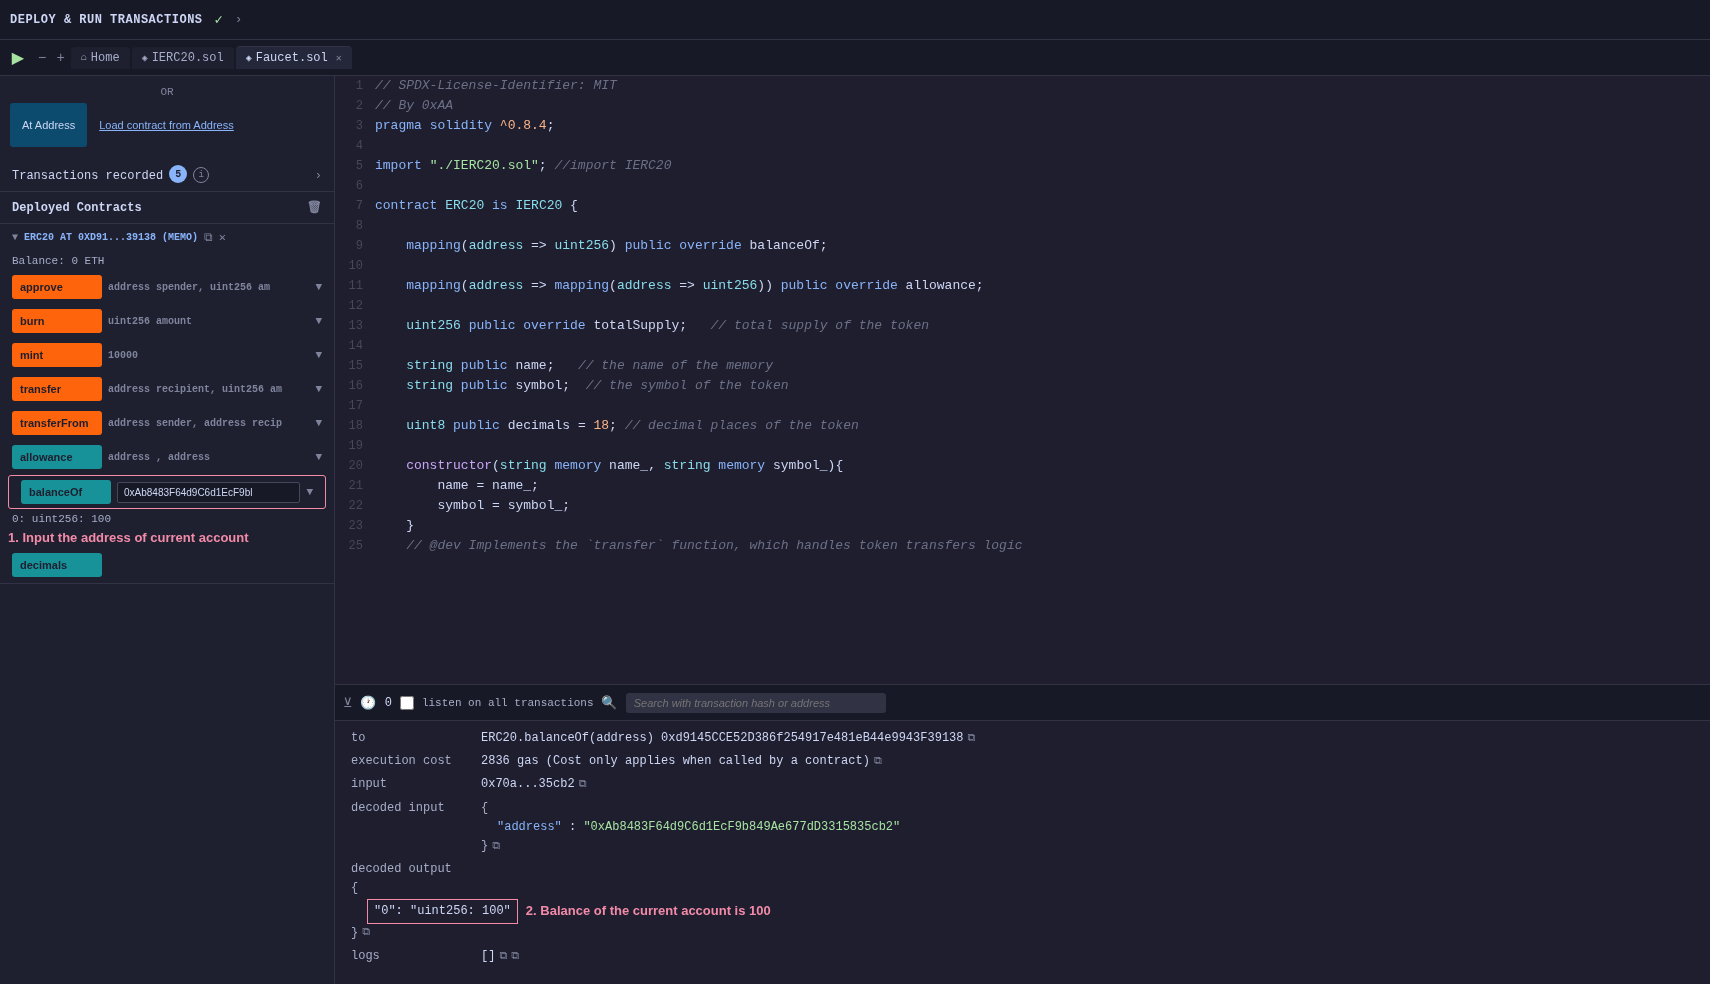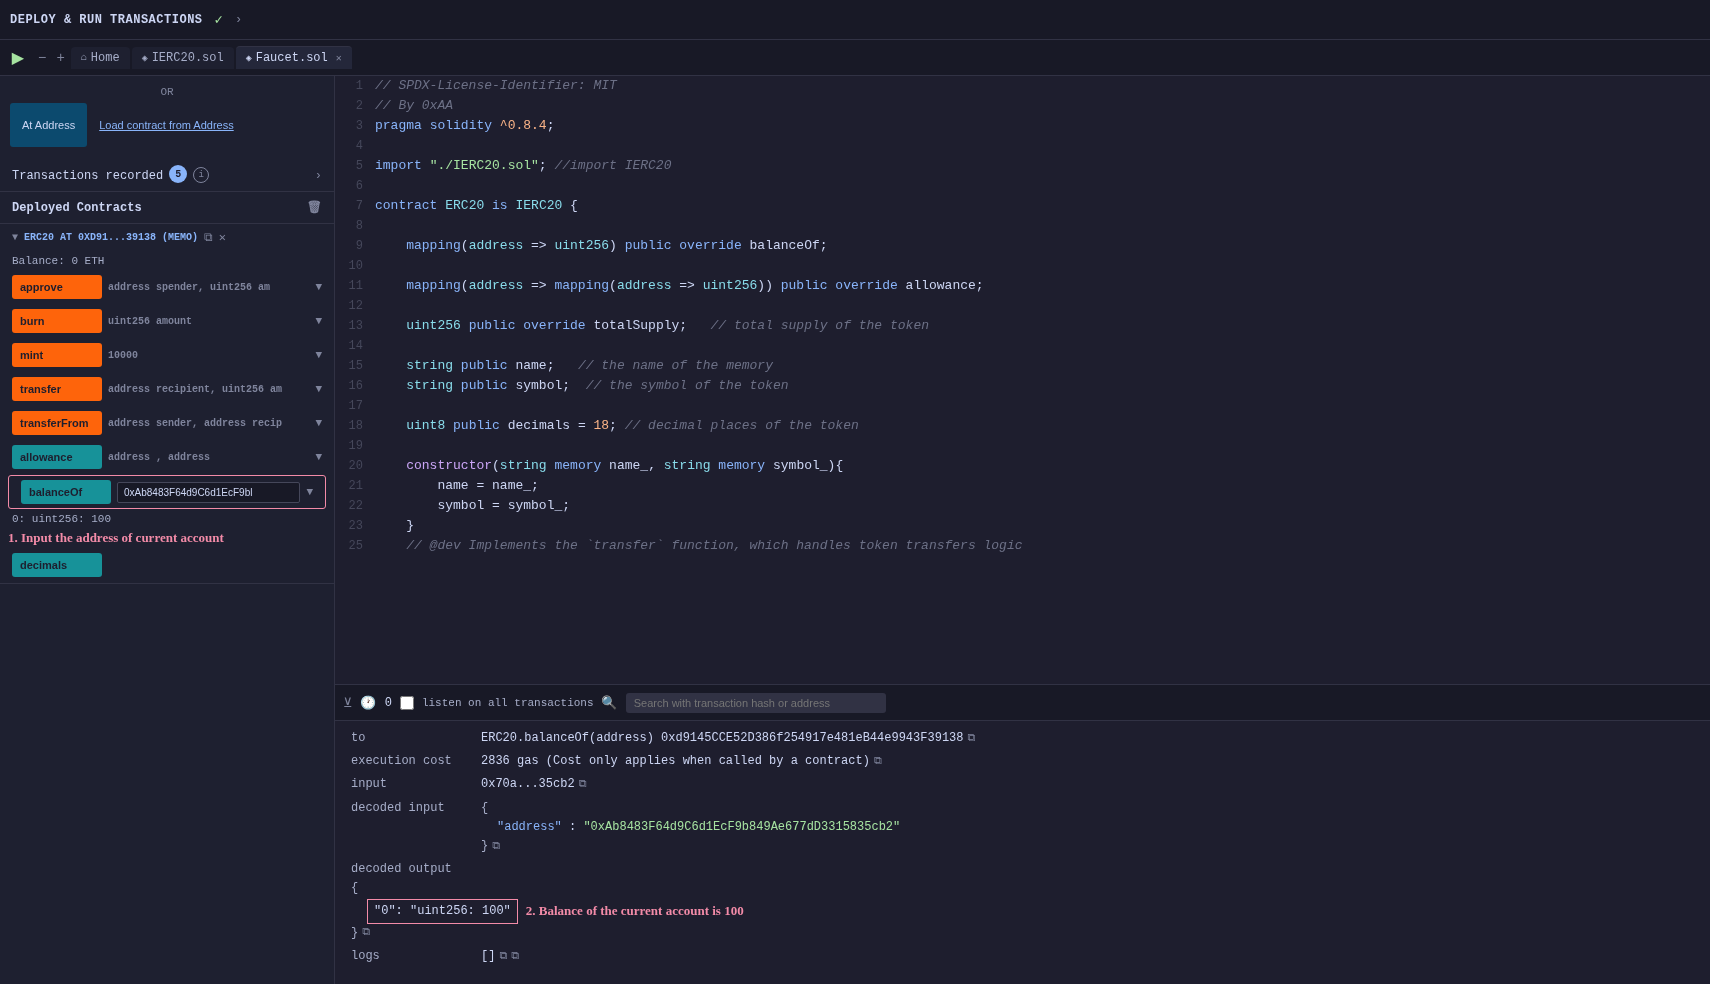--- a/index.html
+++ b/index.html
@@ -371,20 +371,21 @@
       font-size: 13px;
     }
     .search-input-bt {
       background: #313244;
       border: none;
       color: #cdd6f4;
       font-size: 11px;
       padding: 4px 8px;
       border-radius: 3px;
       width: 260px;
+      font-style: italic;
     }
 
     
     .tx-log {
       flex: 1;
       overflow-y: auto;
       padding: 8px 16px;
     }
     .tx-field {
       display: flex;
@@ -430,21 +431,21 @@
       color: #cdd6f4;
       background: #1e1e2e;
       font-family: 'Courier New', monospace;
     }
 
     
     .annotation {
       color: #f38ba8;
       font-size: 13px;
       font-weight: bold;
-      font-family: Liberation Serif, serif;
+      font-family: Liberation Sans, sans-serif;
     }
   </style>
 </head>
 <body>
 
 <div class="top-bar">
   <span class="top-bar-title">DEPLOY &amp; RUN TRANSACTIONS</span>
   <span class="top-bar-check">✓</span>
   <span class="top-bar-arrow">›</span>
 </div>

